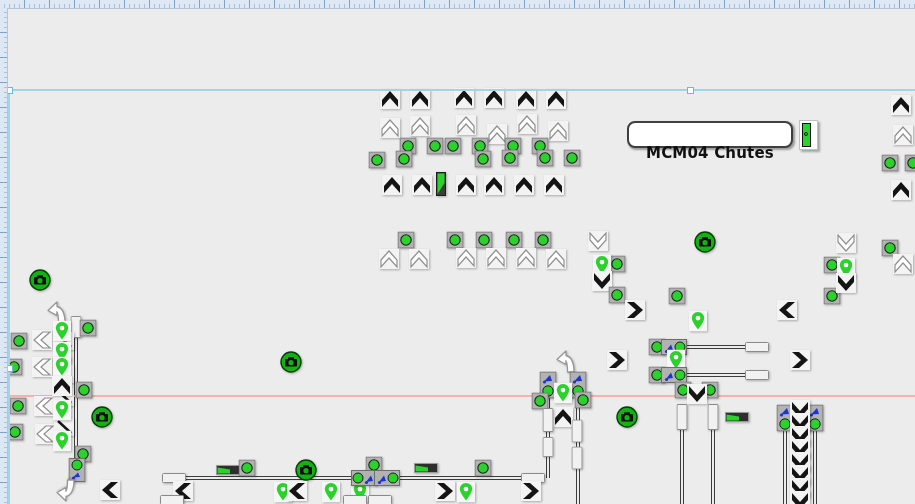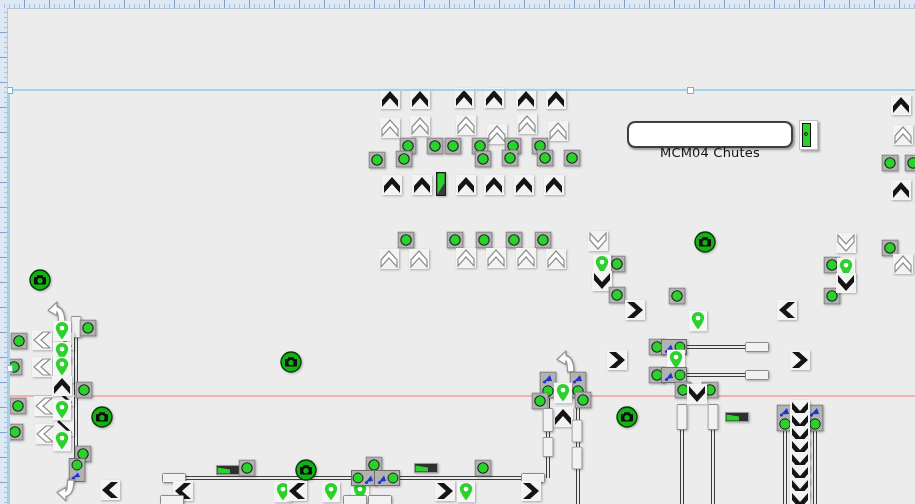--- a/index.html
+++ b/index.html
@@ -30,21 +30,21 @@
   
   .node{position:absolute;transform:translate(-50%,-50%);z-index:10;
     filter:drop-shadow(1px 1px 1px rgba(0,0,0,0.28));}
   .node.flip{transform:translate(-50%,-50%) scaleY(-1);}
   .node svg{display:block;width:100%;height:100%;}
   
   .label-box{position:absolute;left:627px;top:121px;width:166px;height:27px;z-index:20;
     background:#fff;border:2px solid #3f3f3f;border-radius:8px;box-sizing:border-box;
     display:flex;align-items:center;justify-content:center;
     box-shadow:1.5px 1.5px 2px rgba(0,0,0,0.35);}
-  .label-box span{font-size:13px;font-weight:normal;color:#111;letter-spacing:0.2px;margin-top:36px;}
+  .label-box span{font-size:15px;font-weight:bold;color:#111;letter-spacing:0.2px;margin-top:36px;}
   .vind{position:absolute;left:799px;top:120px;width:19px;height:30px;z-index:20;
     background:#fff;border:1px solid #c0c0c0;box-sizing:border-box;
     box-shadow:1.5px 1.5px 2px rgba(0,0,0,0.3);}
   .vind-bar{position:absolute;left:2px;top:2px;width:9px;height:24px;background:#2bd22b;
     border:1.5px solid #111;box-sizing:border-box;}
   .vind-dot{position:absolute;left:1px;top:8px;width:4px;height:4px;border-radius:50%;
     border:1px solid #111;background:#2bd22b;box-sizing:border-box;}
   
   .sel-line{position:absolute;z-index:40;}
   .sel-handle{position:absolute;width:7px;height:7px;background:#fff;

